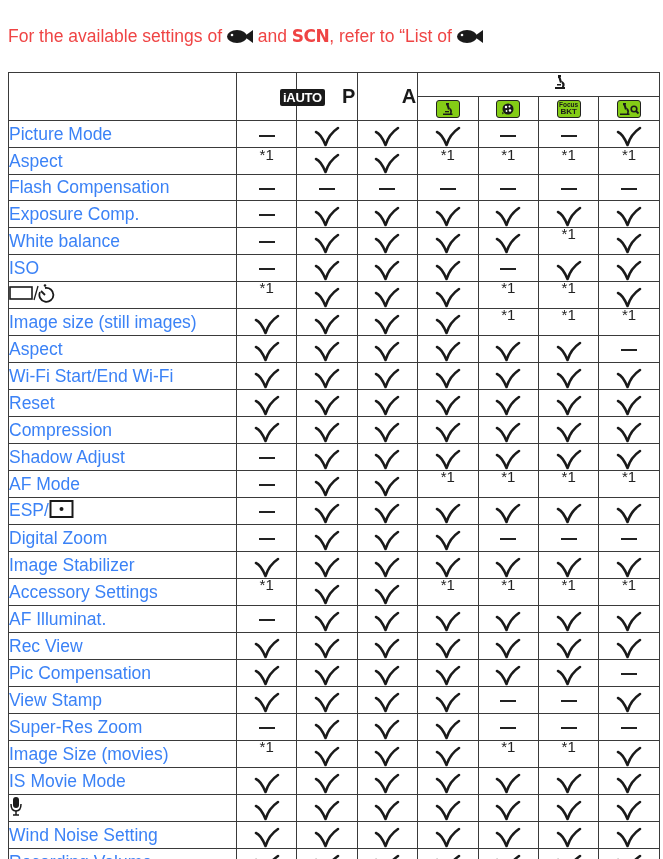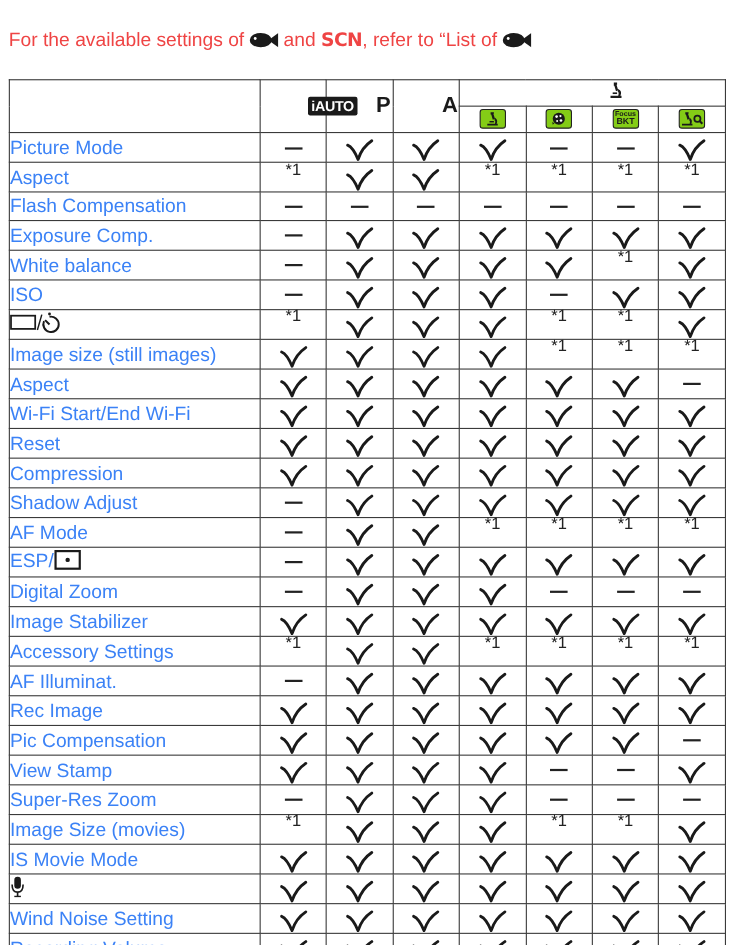--- a/index.html
+++ b/index.html
@@ -492,21 +492,21 @@
             <path d="M2 7 Q7 9 11.5 20 Q15 9 24 3" fill="none" stroke="#1a1a1a" stroke-width="2.6" stroke-linecap="round" stroke-linejoin="round"></path>
           </svg></td>
         <td class="val"><svg class="mk-check" viewBox="0 0 26 22">
             <path d="M2 7 Q7 9 11.5 20 Q15 9 24 3" fill="none" stroke="#1a1a1a" stroke-width="2.6" stroke-linecap="round" stroke-linejoin="round"></path>
           </svg></td>
         <td class="val"><svg class="mk-check" viewBox="0 0 26 22">
             <path d="M2 7 Q7 9 11.5 20 Q15 9 24 3" fill="none" stroke="#1a1a1a" stroke-width="2.6" stroke-linecap="round" stroke-linejoin="round"></path>
           </svg></td>
       </tr>
       <tr class="row">
-        <td class="name"><span>Rec Image</span></td>
+        <td class="name"><span>Rec View</span></td>
         <td class="val"><svg class="mk-check" viewBox="0 0 26 22">
             <path d="M2 7 Q7 9 11.5 20 Q15 9 24 3" fill="none" stroke="#1a1a1a" stroke-width="2.6" stroke-linecap="round" stroke-linejoin="round"></path>
           </svg></td>
         <td class="val"><svg class="mk-check" viewBox="0 0 26 22">
             <path d="M2 7 Q7 9 11.5 20 Q15 9 24 3" fill="none" stroke="#1a1a1a" stroke-width="2.6" stroke-linecap="round" stroke-linejoin="round"></path>
           </svg></td>
         <td class="val"><svg class="mk-check" viewBox="0 0 26 22">
             <path d="M2 7 Q7 9 11.5 20 Q15 9 24 3" fill="none" stroke="#1a1a1a" stroke-width="2.6" stroke-linecap="round" stroke-linejoin="round"></path>
           </svg></td>
         <td class="val"><svg class="mk-check" viewBox="0 0 26 22">

